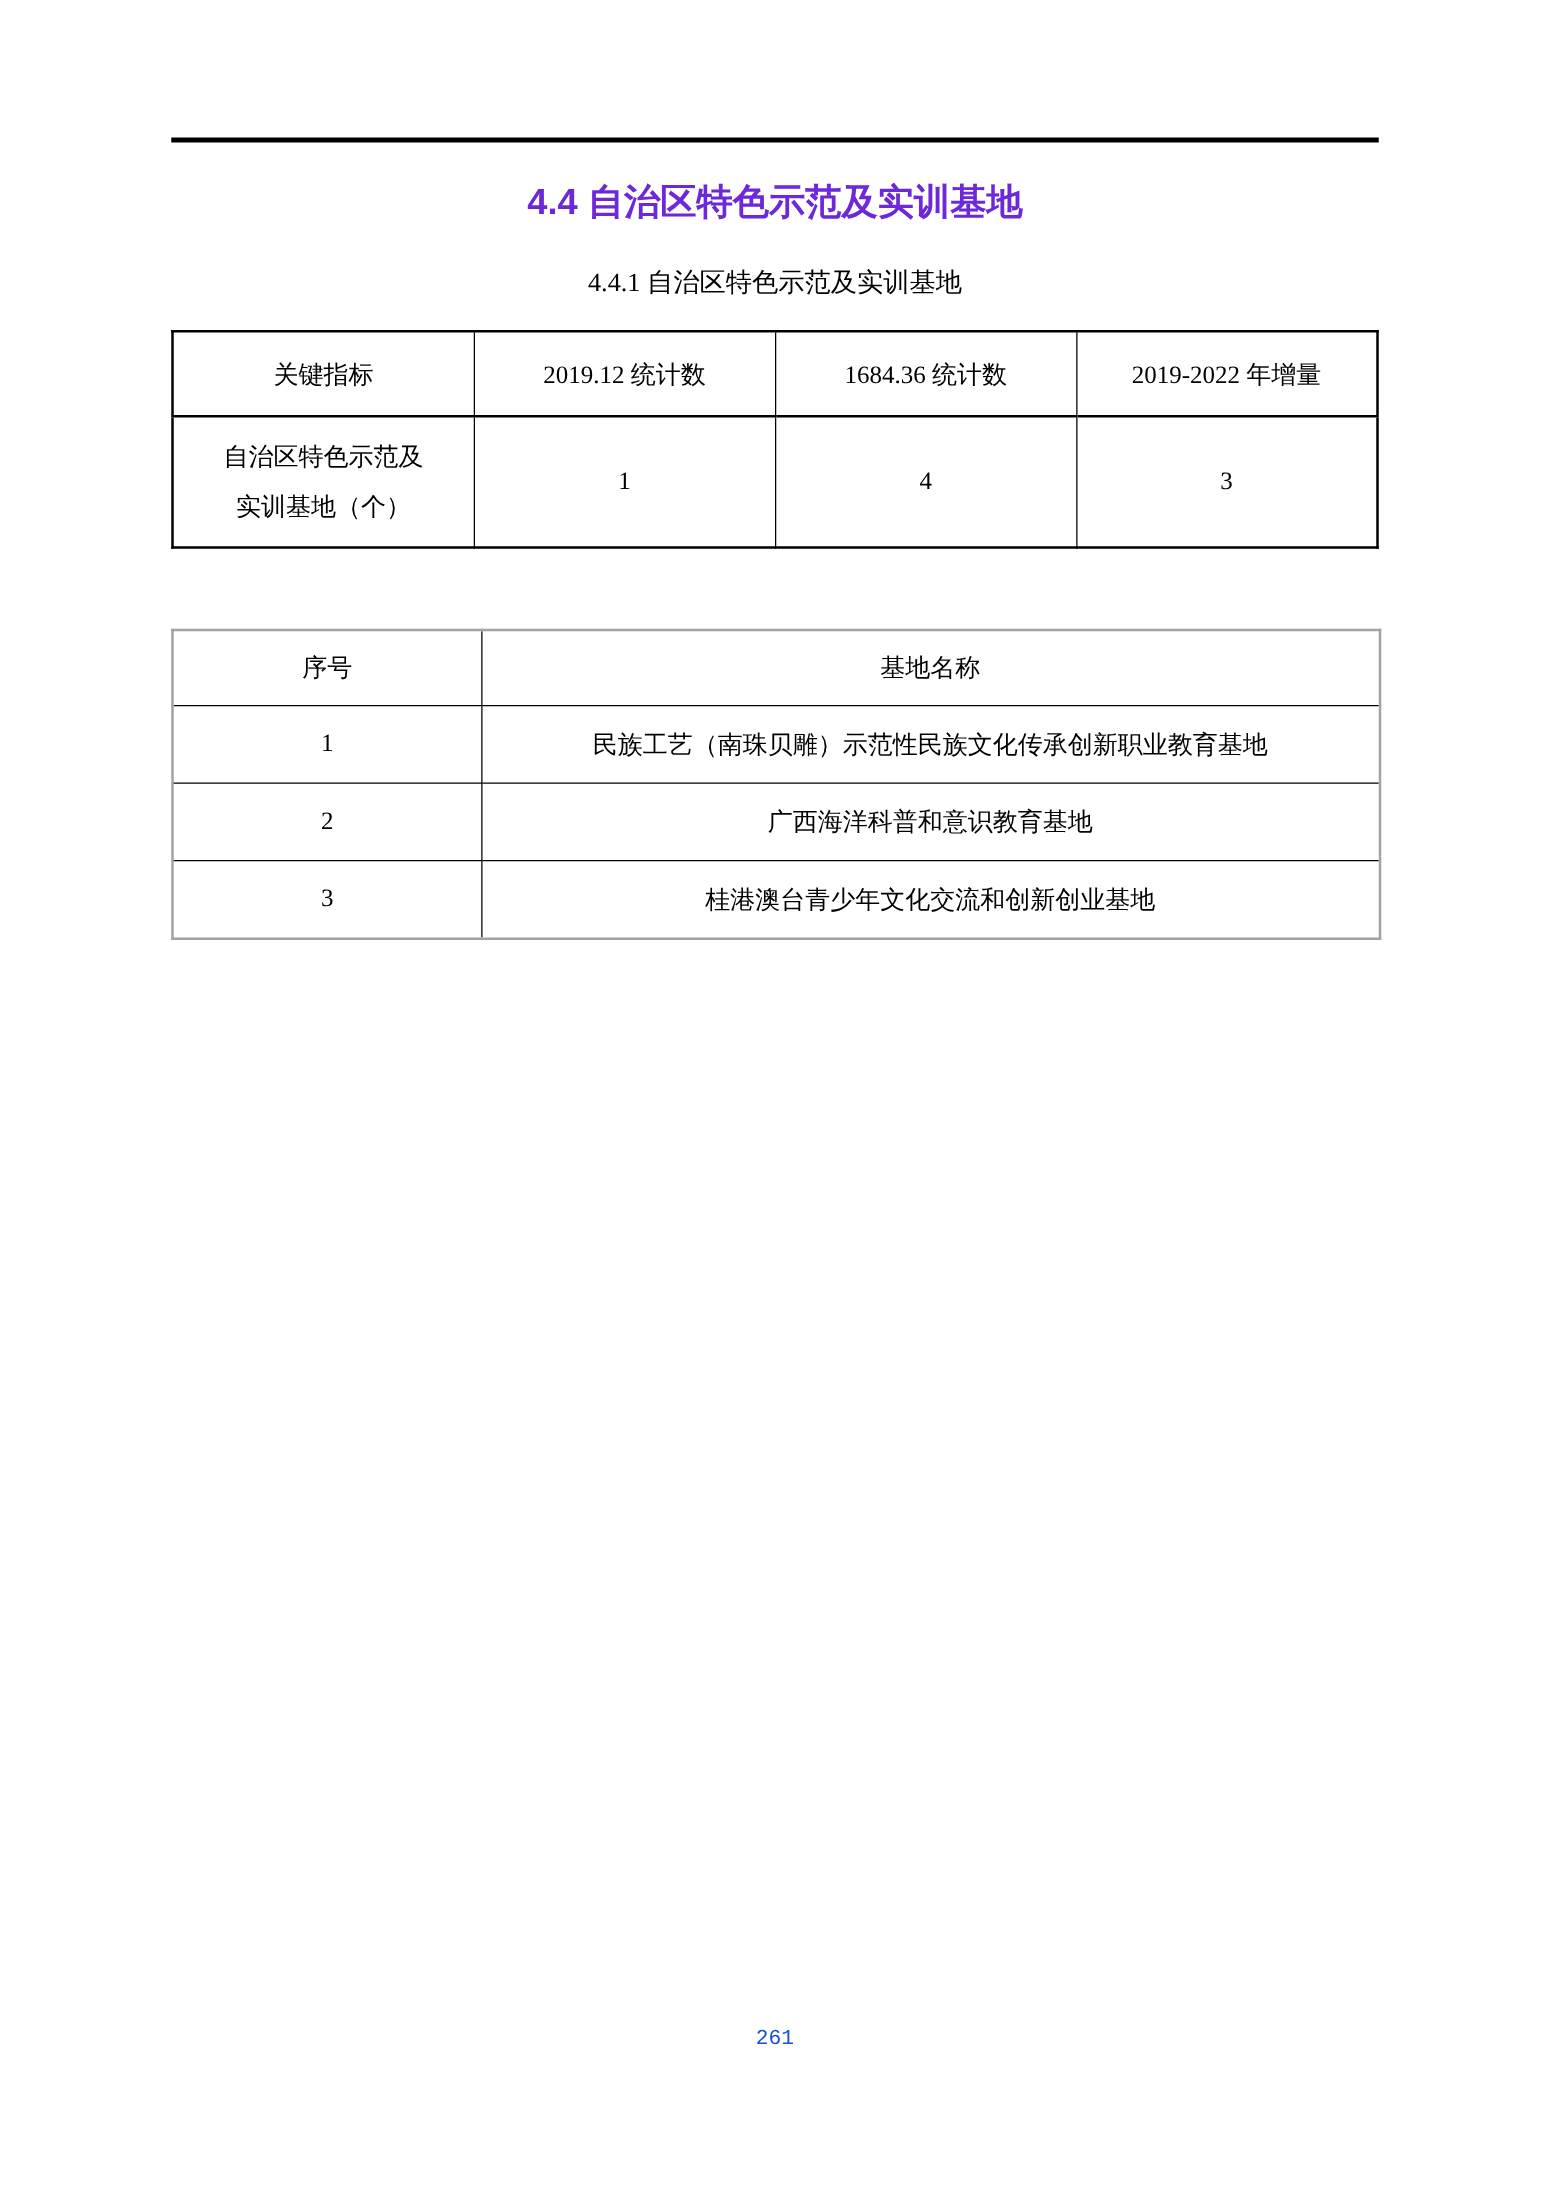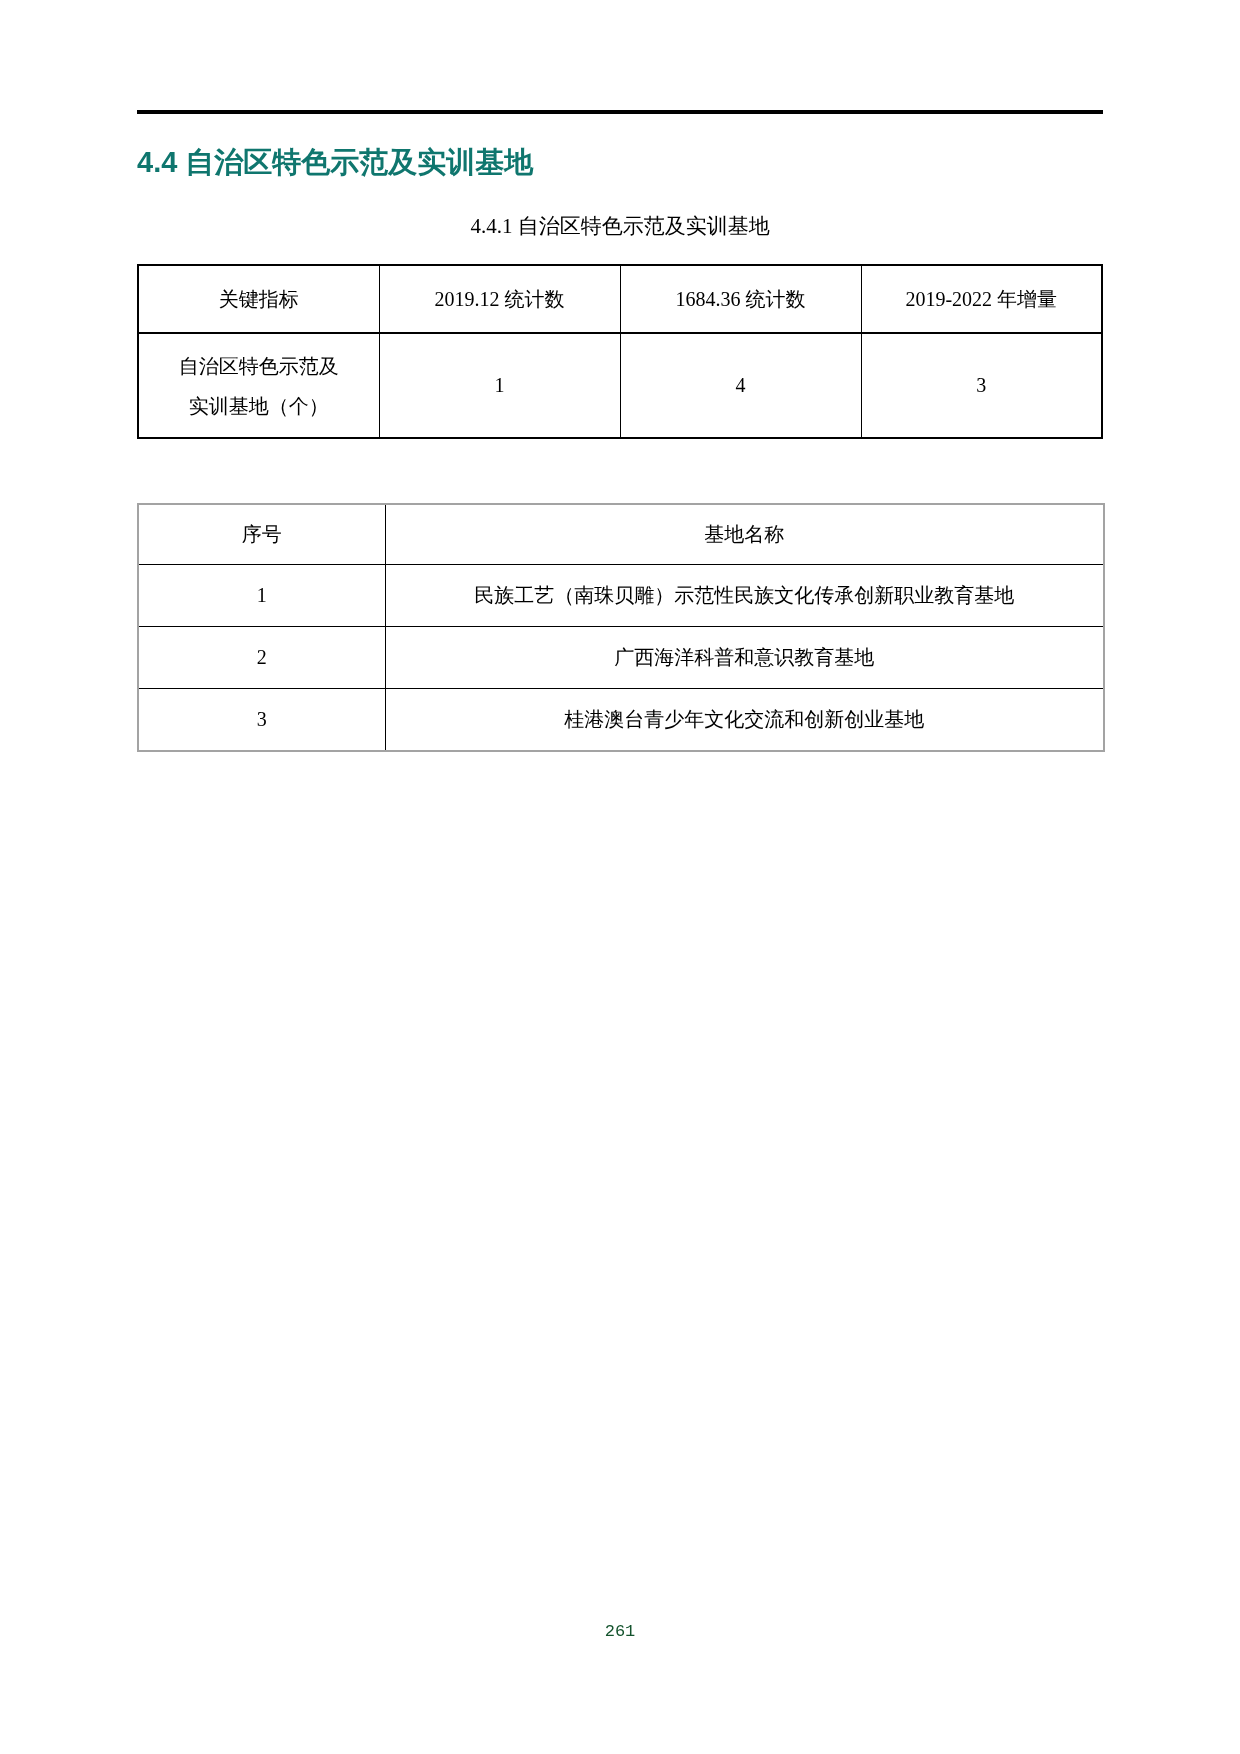--- a/index.html
+++ b/index.html
@@ -24,21 +24,22 @@
     margin-top: 110px;
     height: 4px;
     background: #000000;
   }
   .section-heading {
     margin: 30px 0 0 0;
     font-family: "Liberation Sans", "DejaVu Sans", sans-serif;
     font-weight: 700;
     font-size: 29px;
     line-height: 36px;
-    color: #0f766e;
+    color: #6d28d9;
+    text-align: center;
   }
   .subsection-heading {
     margin: 32px 0 0 0;
     font-weight: 400;
     font-size: 21px;
     line-height: 28px;
     text-align: center;
   }
   table {
     border-collapse: collapse;
@@ -86,21 +87,21 @@
     height: 61px;
   }
   .page-number {
     position: absolute;
     left: 0;
     width: 1240px;
     top: 1622px;
     text-align: center;
     font-family: "Liberation Mono", "DejaVu Sans Mono", monospace;
     font-size: 17px;
-    color: #14532d;
+    color: #1d4ed8;
   }
 </style>
 </head>
 <body>
 
 <div class="content">
 
   <div class="top-rule"></div>
 
   <h1 class="section-heading">4.4 自治区特色示范及实训基地</h1>

